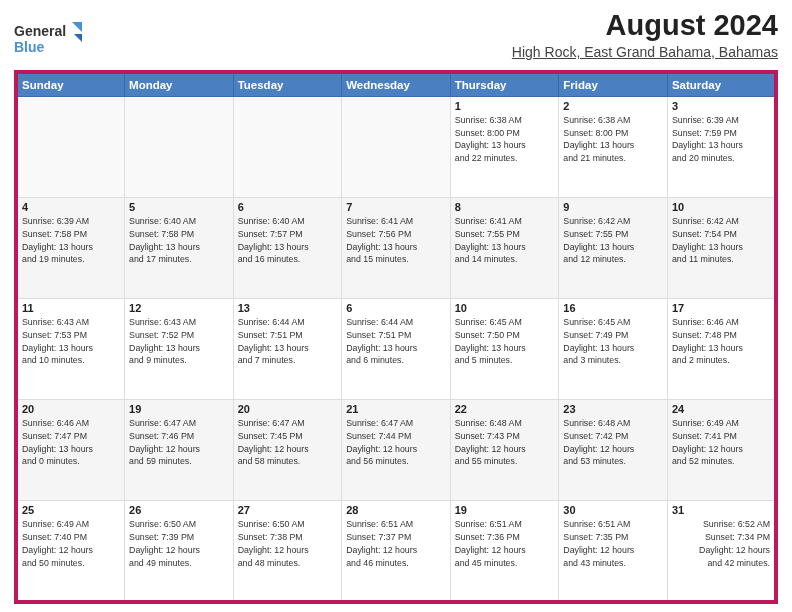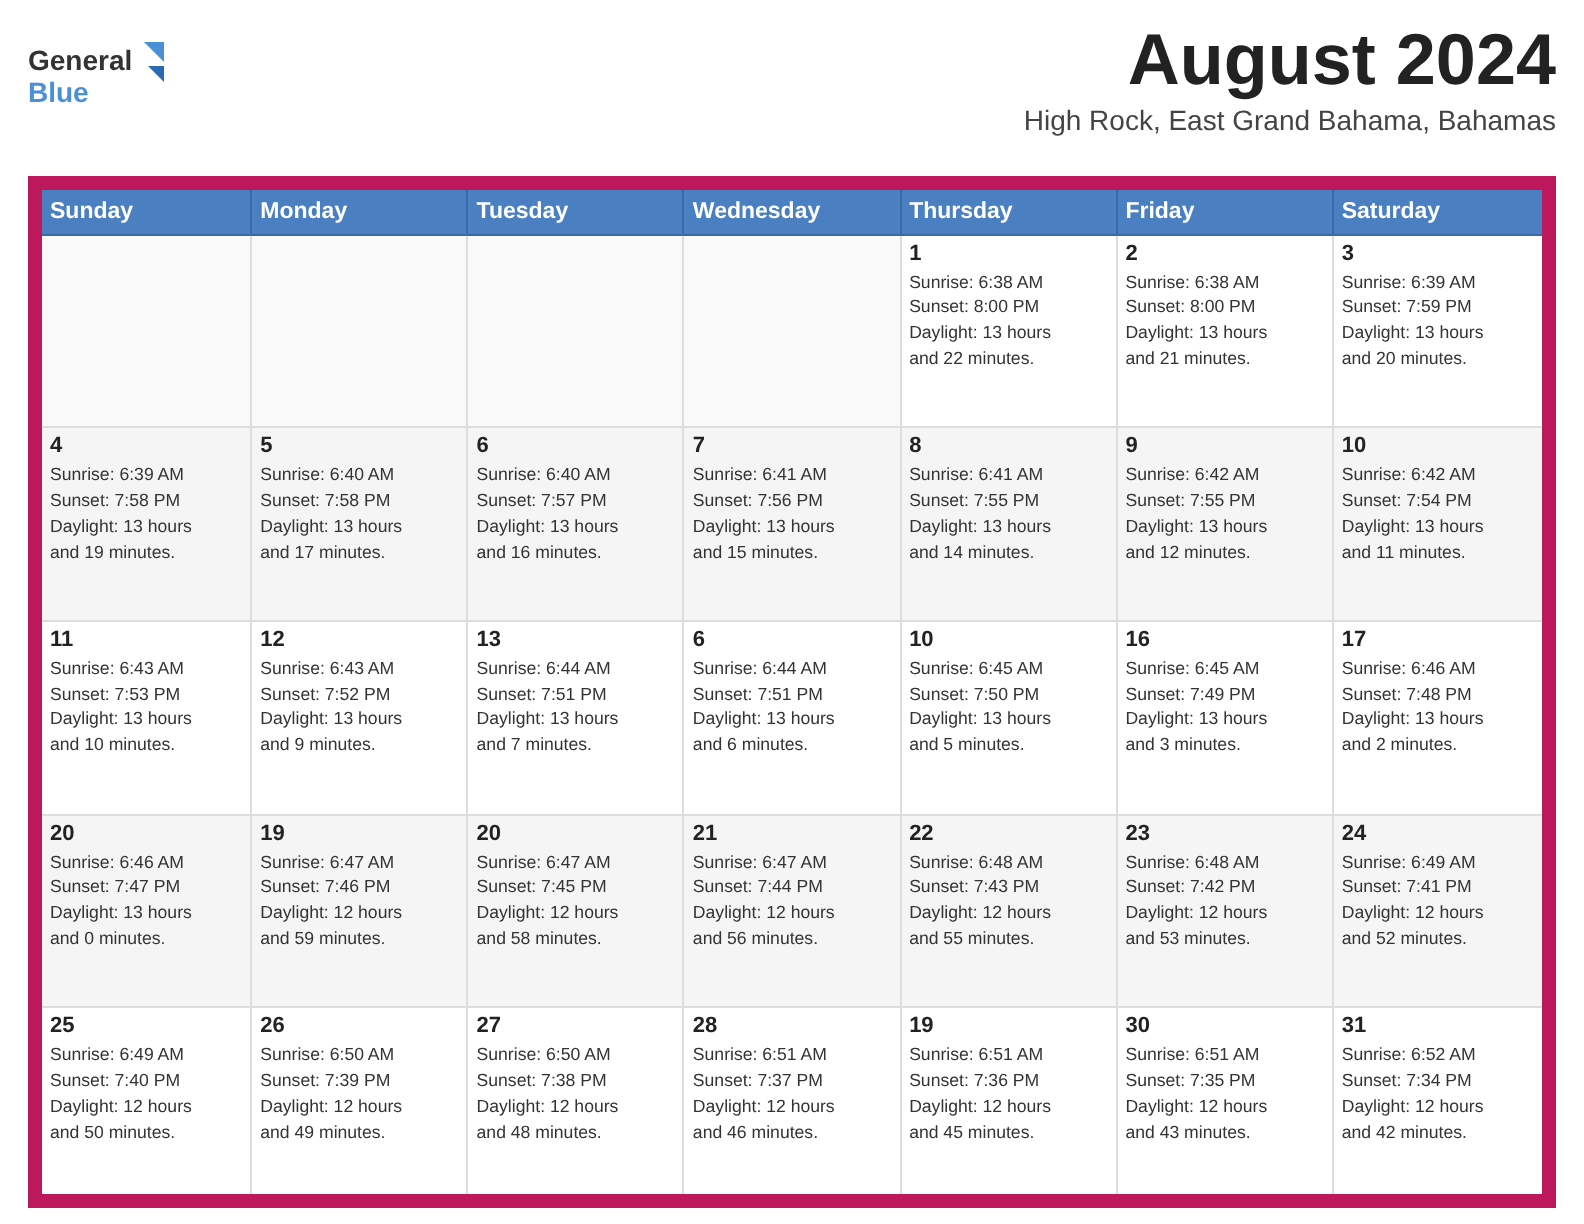--- a/index.html
+++ b/index.html
@@ -13,45 +13,46 @@
     .page {
       width: 792px;
       height: 612px;
       padding: 10px 14px 8px 14px;
       display: flex;
       flex-direction: column;
     }
     .header {
       display: flex;
       justify-content: space-between;
-      align-items: center;
-      margin-bottom: 20px;
+      align-items: flex-end;
+      margin-bottom: 10px;
     }
     .logo {
       display: flex;
       align-items: center;
       gap: 4px;
     }
     .title-section {
       text-align: right;
     }
     .main-title {
-      font-size: 36px;
+      font-size: 29px;
       font-weight: bold;
       color: #222;
       line-height: 1.1;
     }
     .subtitle {
       font-size: 14px;
       color: #444;
       margin-top: 2px;
+      text-decoration: underline;
     }
     .calendar {
       flex: 1;
-      border: 7px solid #be185d;
+      border: 4px solid #be185d;
       border-collapse: collapse;
       width: 100%;
       table-layout: fixed;
     }
     .calendar th {
       background: #4a7fc1;
       color: #fff;
       font-size: 11.5px;
       font-weight: bold;
       padding: 5px 4px;
@@ -339,21 +340,21 @@
           </td>
           <td>
             <div class="day-num">30</div>
             <div class="day-info" style="white-space: pre-line;">Sunrise: 6:51 AM
 Sunset: 7:35 PM
 Daylight: 12 hours
 and 43 minutes.</div>
           </td>
           <td>
             <div class="day-num">31</div>
-            <div class="day-info" style="white-space: pre-line;">Sunrise: 6:52 AM
+            <div class="day-info" style="white-space: pre-line; text-align: right;">Sunrise: 6:52 AM
 Sunset: 7:34 PM
 Daylight: 12 hours
 and 42 minutes.</div>
           </td>
         </tr>
       </tbody>
   </table>
 </div>
 
 </body></html>

